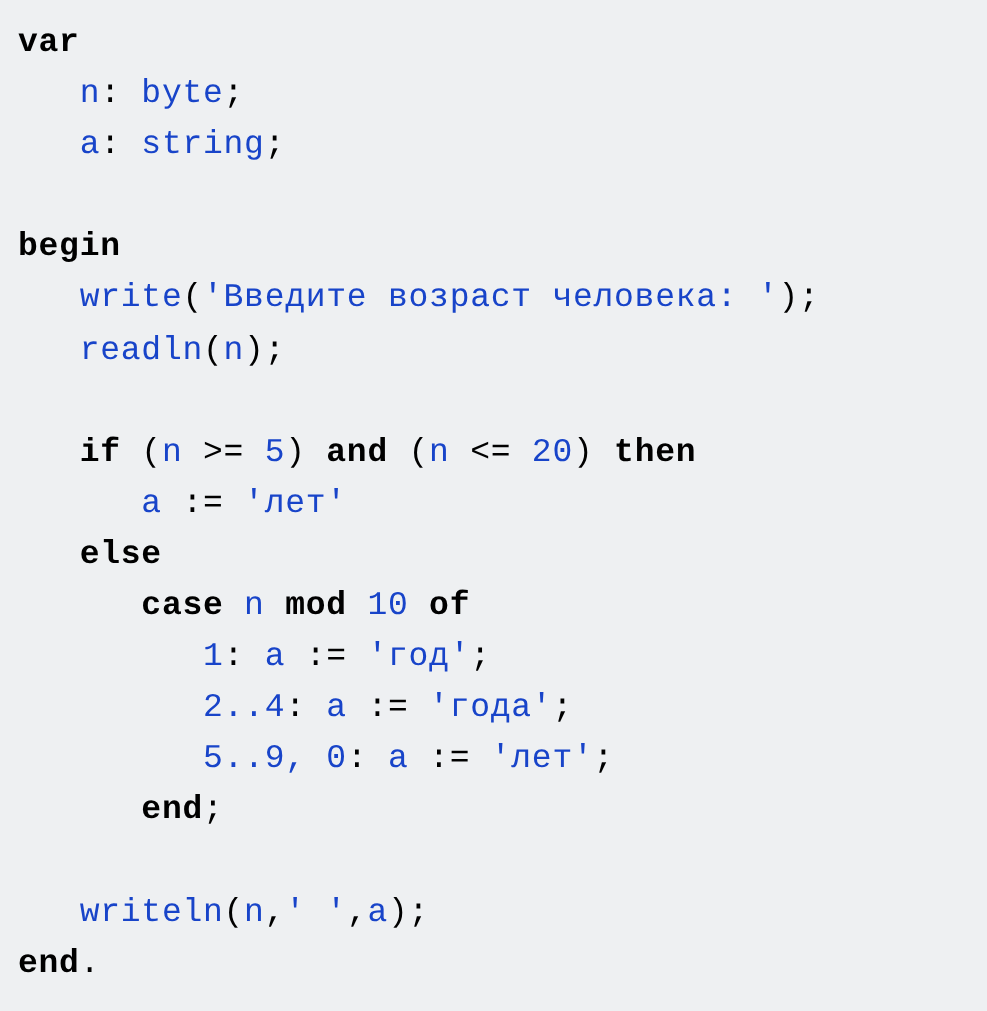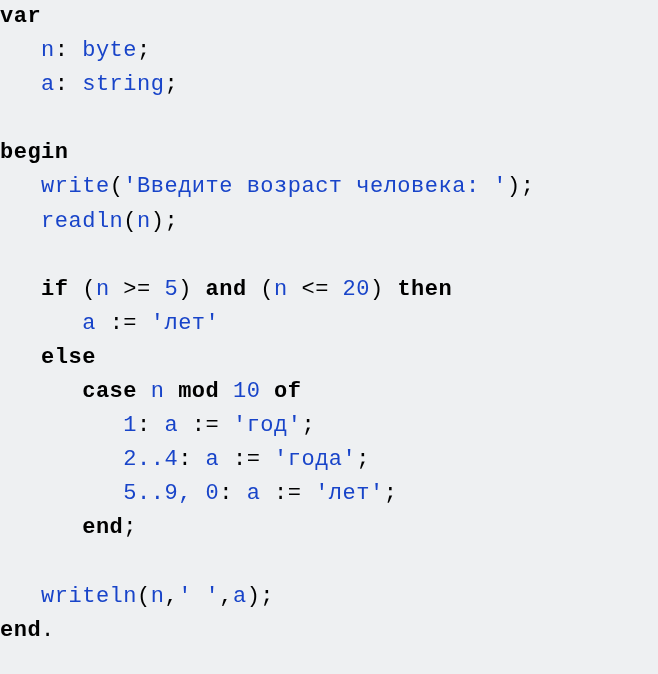--- a/index.html
+++ b/index.html
@@ -7,21 +7,21 @@
       padding: 0;
       background: #eef0f2;
       font-family: "Courier New", Courier, monospace;
       font-size: 22px;
       line-height: 1.55;
       width: 658px;
       height: 674px;
       overflow: hidden;
     }
     pre.code {
-      margin: 0;
+      margin: 12px;
       padding: 0 0 0 0;
       white-space: pre;
       font-family: "Courier New", Courier, monospace;
       letter-spacing: 0.5px;
     }
     .kw { color: #000000; font-weight: bold; }
     .id { color: #1844c9; }
     .ty { color: #1844c9; }
     .op { color: #000000; }
     .pn { color: #000000; }

